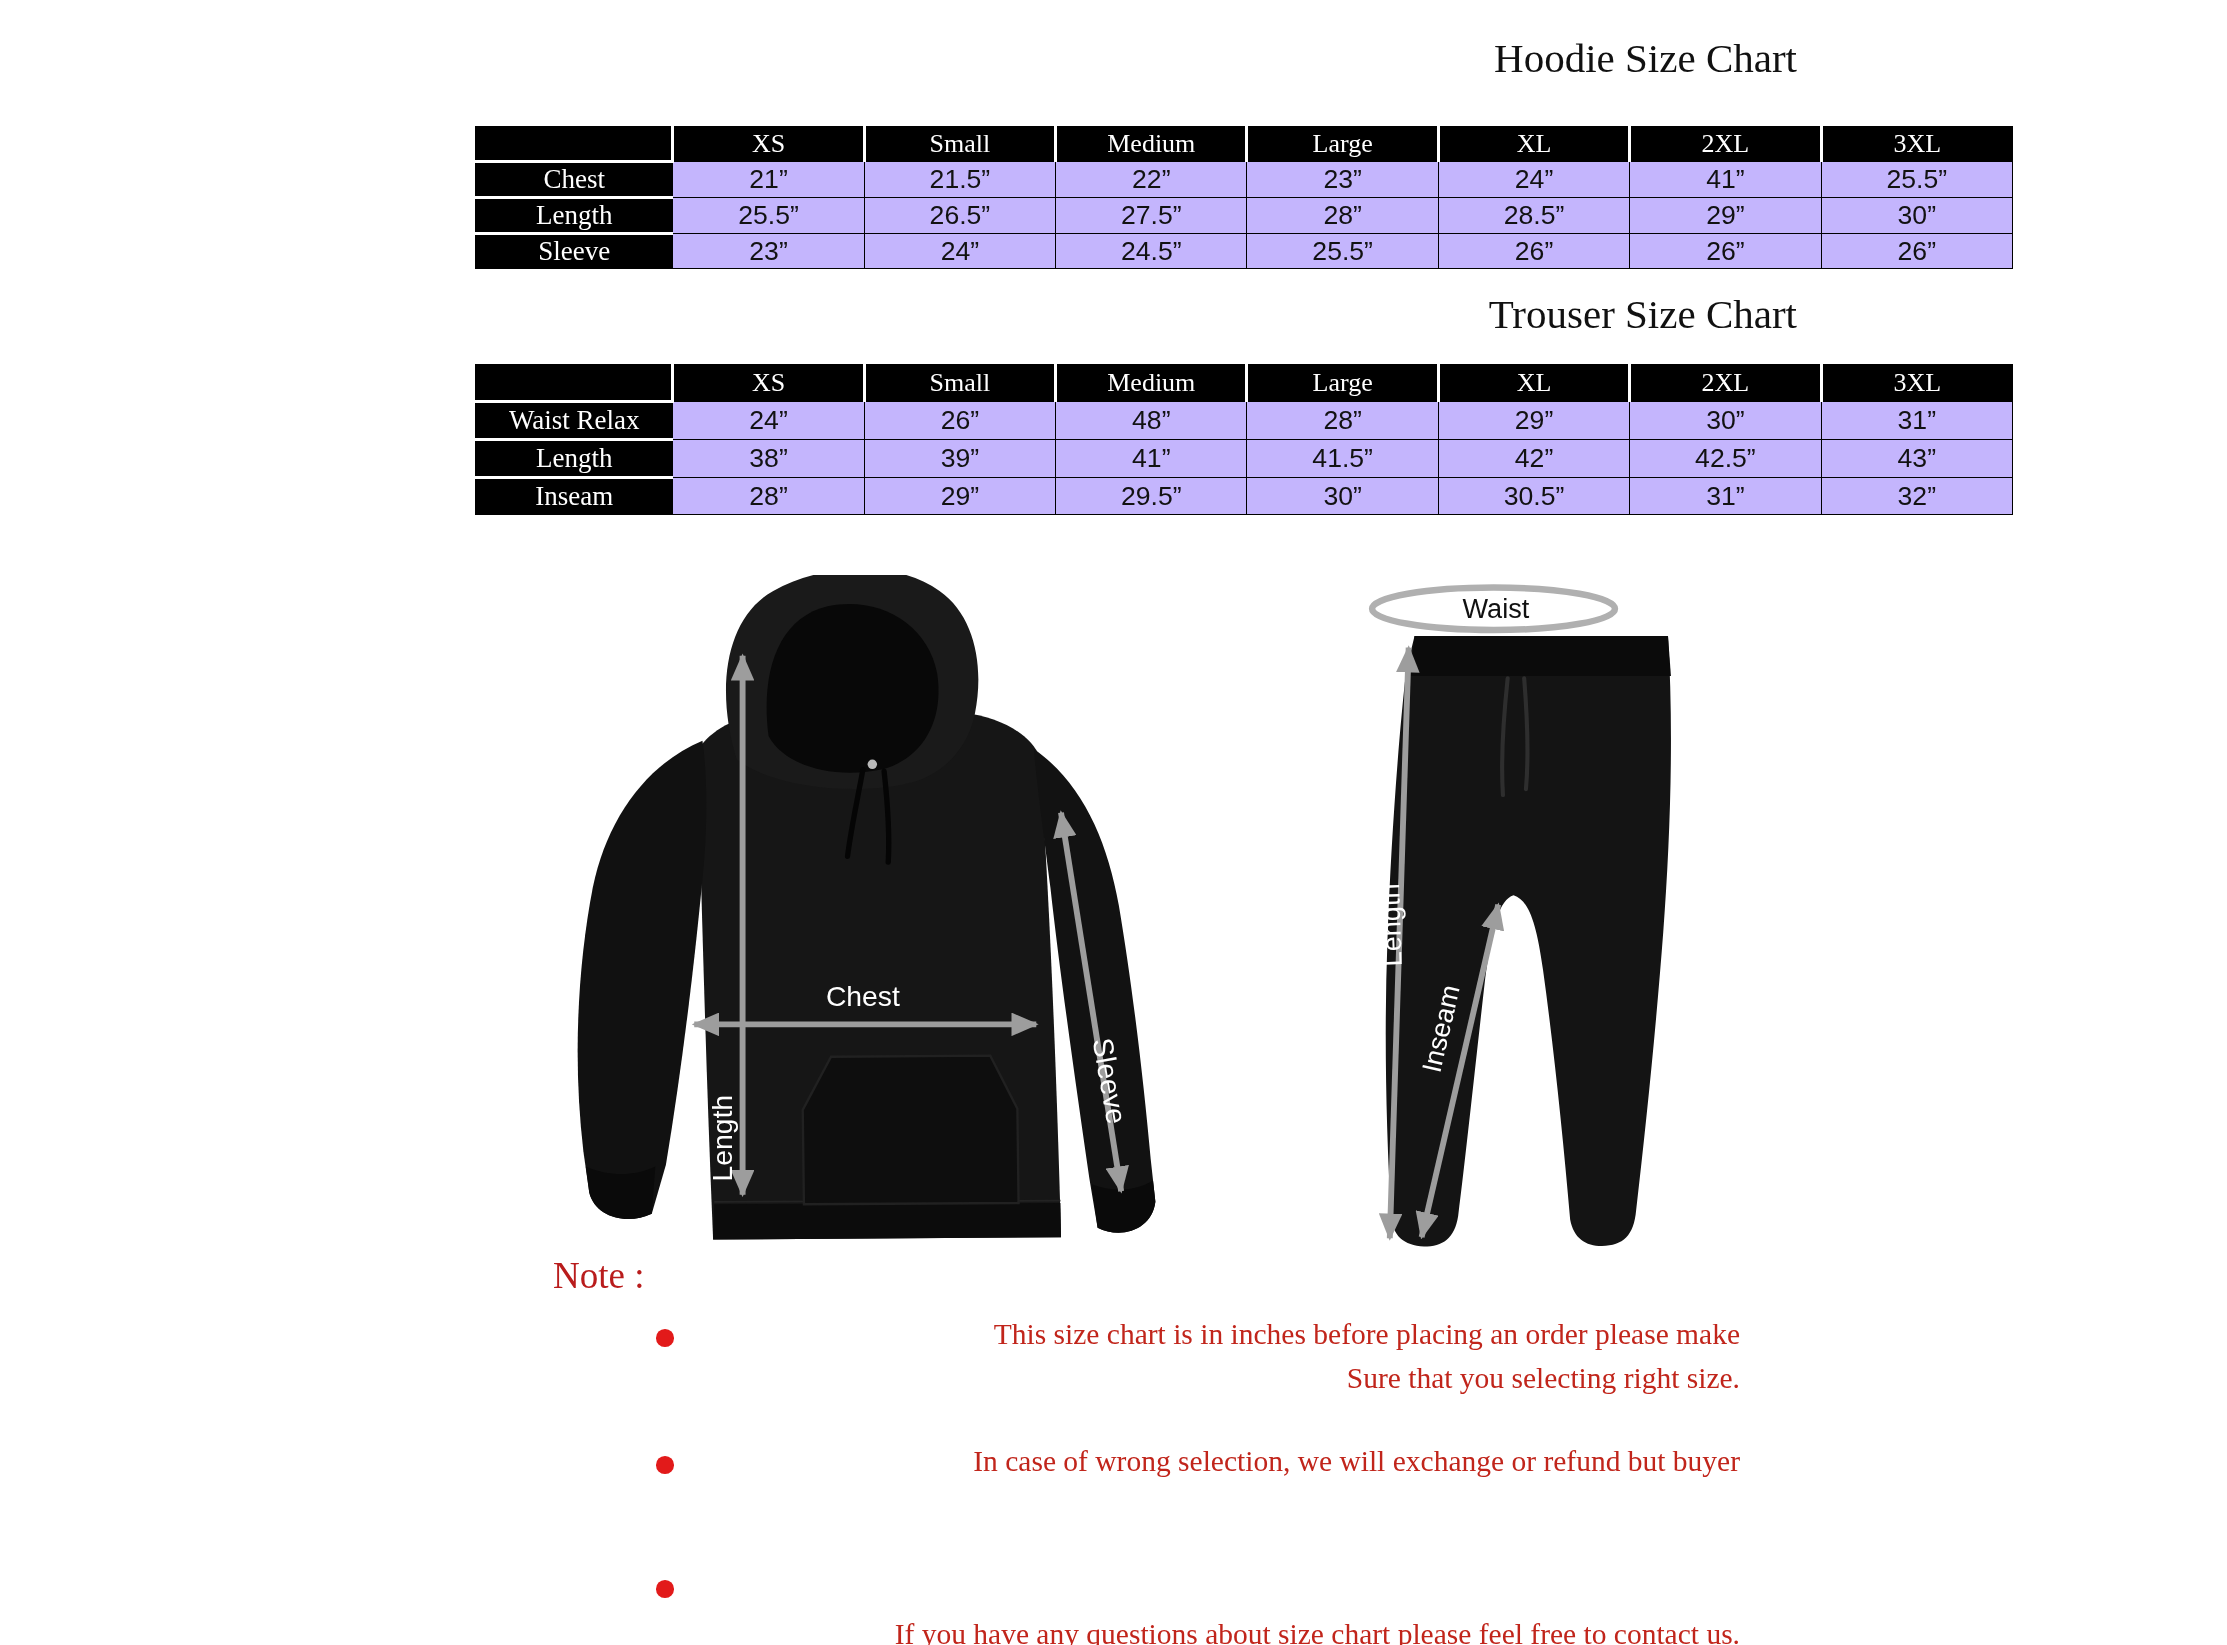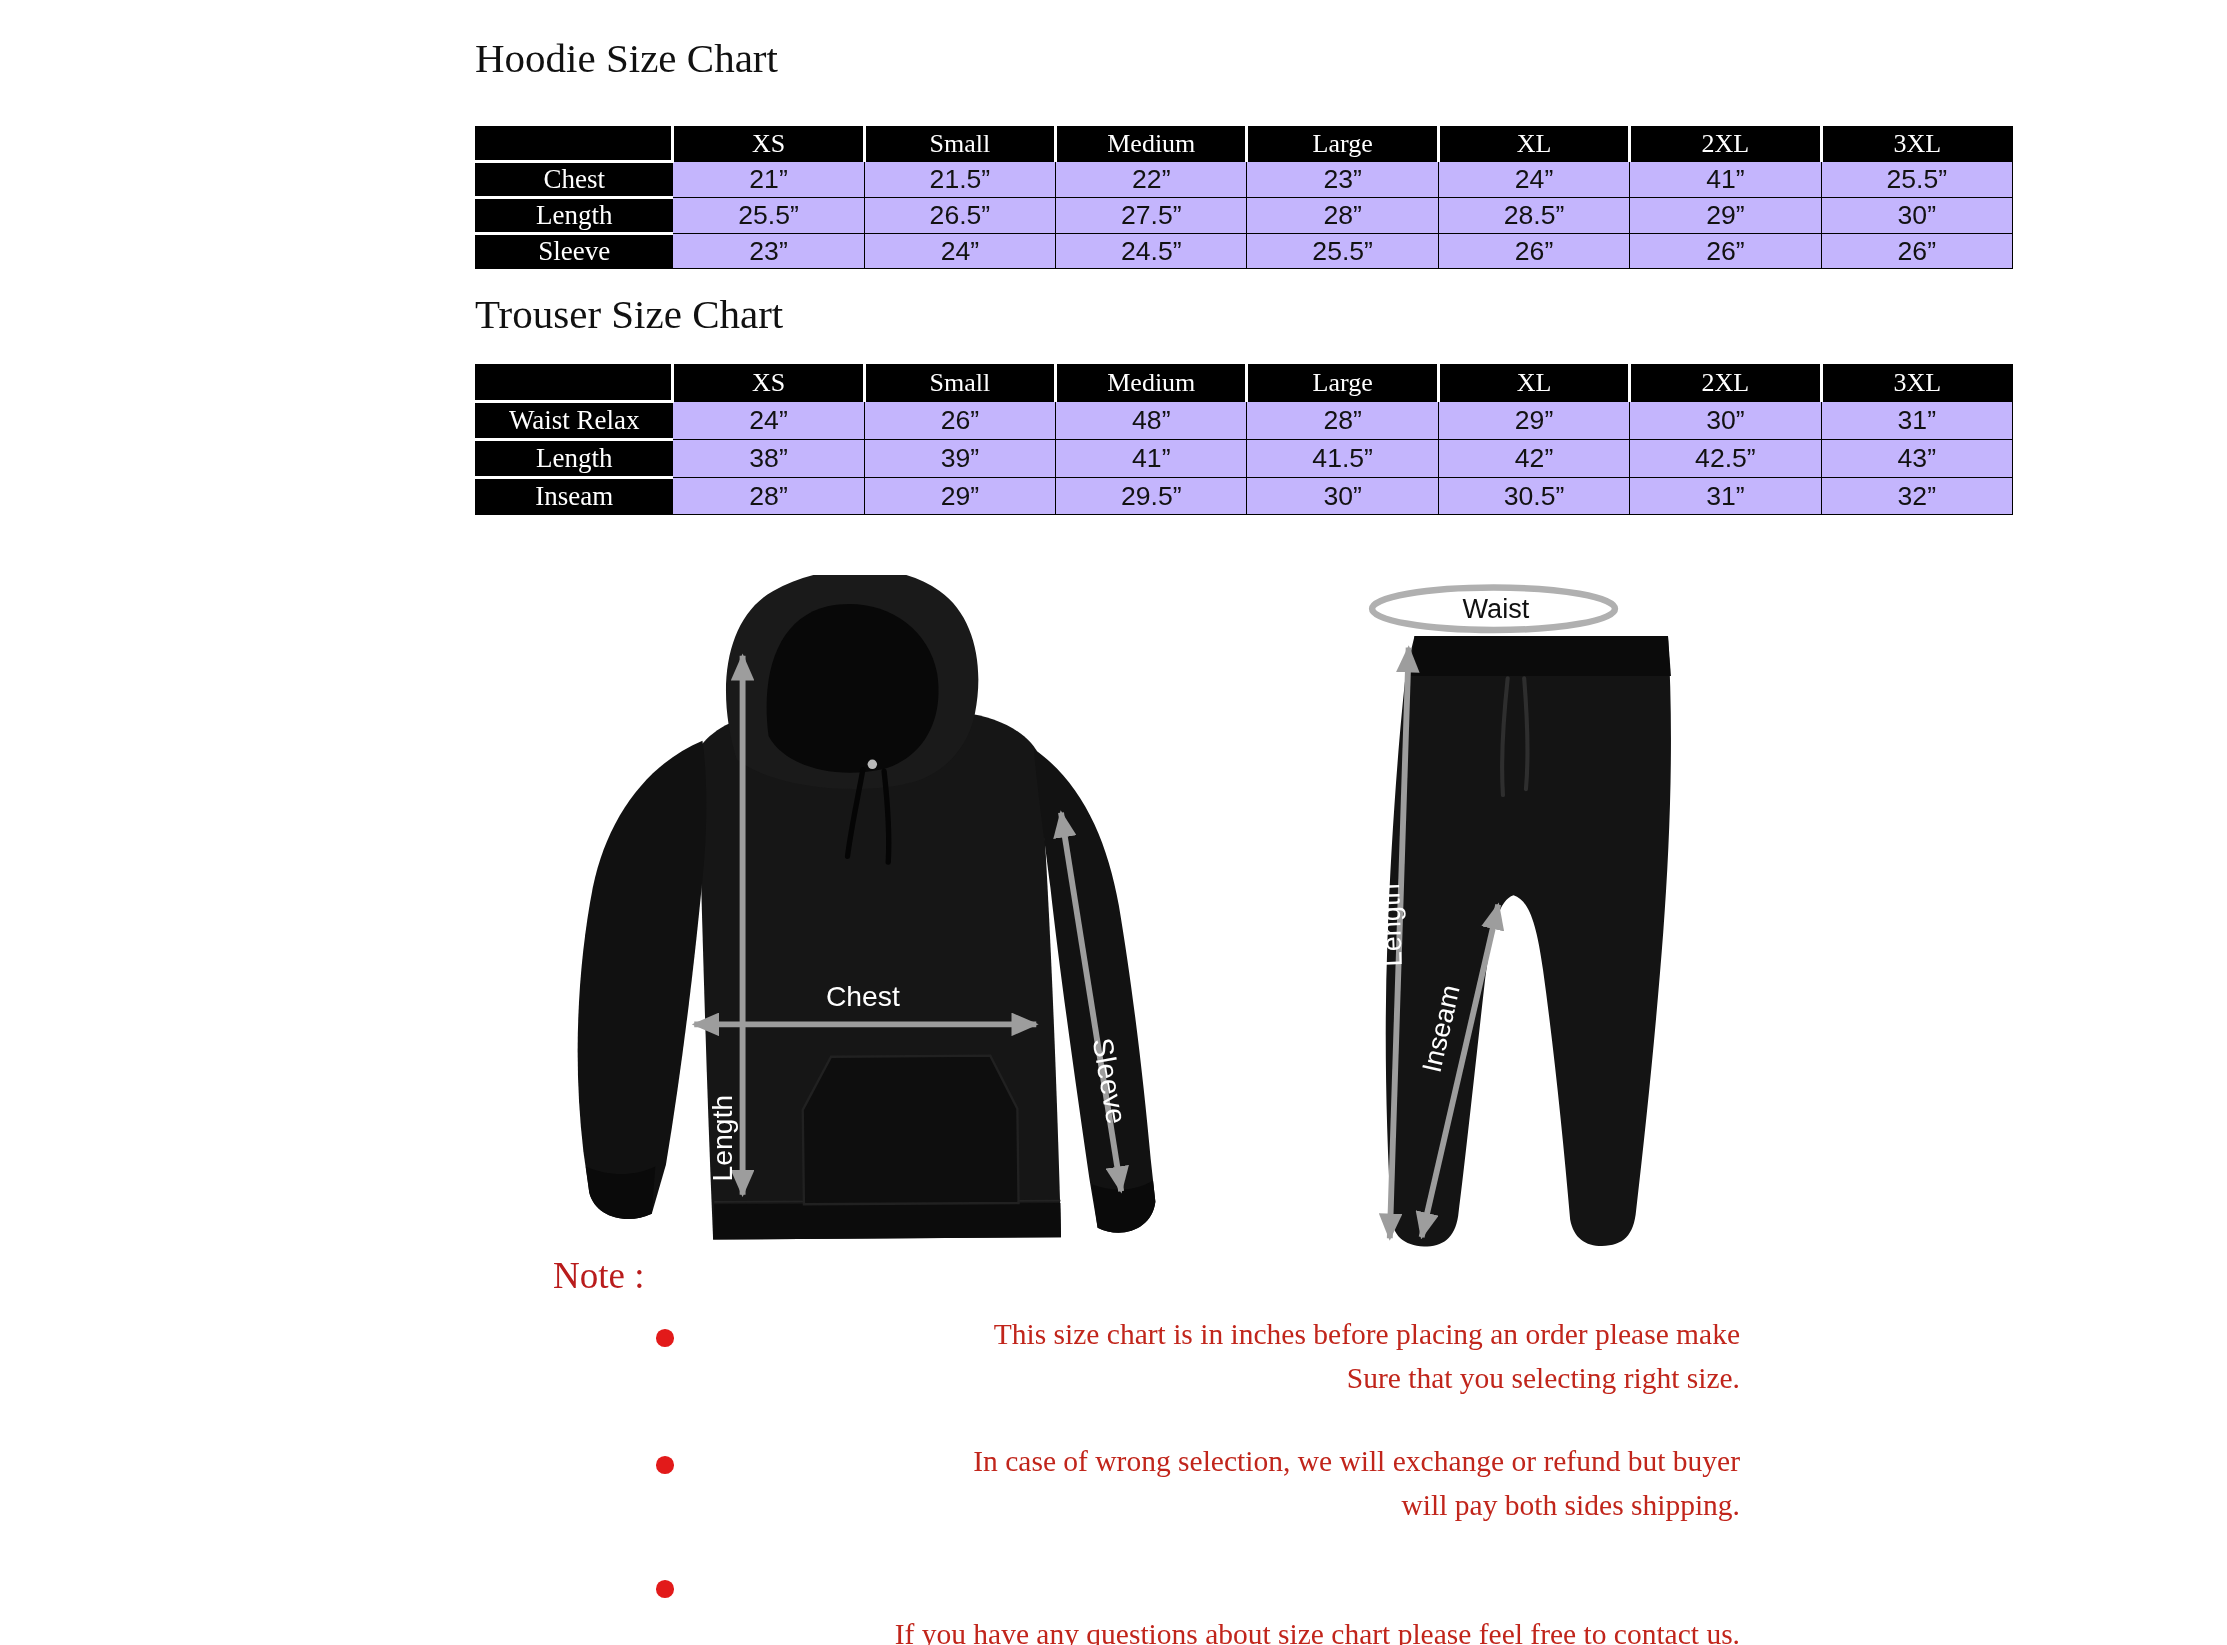--- a/index.html
+++ b/index.html
@@ -2,21 +2,21 @@
 <html style="font-size:9.4px"><head>
 <meta charset="utf-8">
 <style>
   html,body{margin:0;padding:0;background:#ffffff;}
   body{width:2227px;height:1646px;position:relative;font-family:"Liberation Serif",serif;}
 
   .abs{position:absolute;}
 
   
   .chart-title{
-    left:475px;width:1322px;text-align:left;
+    left:475px;width:1322px;text-align:right;
     font-size:41px;line-height:1.2;color:#111;
     font-family:"Liberation Serif",serif;
   }
 
   
   table.size-table{
     border-collapse:collapse;table-layout:fixed;
     width:1538px;
   }
   table.size-table td, table.size-table th{
@@ -258,20 +258,19 @@
 
 <span class="bullet-dot" style="top:1329px;"></span>
 <div class="bullet-text" style="top:1312px;">
   <span>This size chart is in inches before placing an order please make</span>
   <span>Sure that you selecting right size.</span>
 </div>
 
 <span class="bullet-dot" style="top:1456px;"></span>
 <div class="bullet-text" style="top:1439px;">
   <span>In case of wrong selection, we will exchange or refund but buyer</span>
-  <span>will pay both sides shipping.</span>
 </div>
 
 <span class="bullet-dot" style="top:1580px;"></span>
 <div class="bullet-text" style="top:1612px;">
   <span>If you have any questions about size chart please feel free to contact us.</span>
 </div>
 
 
 </body></html>

